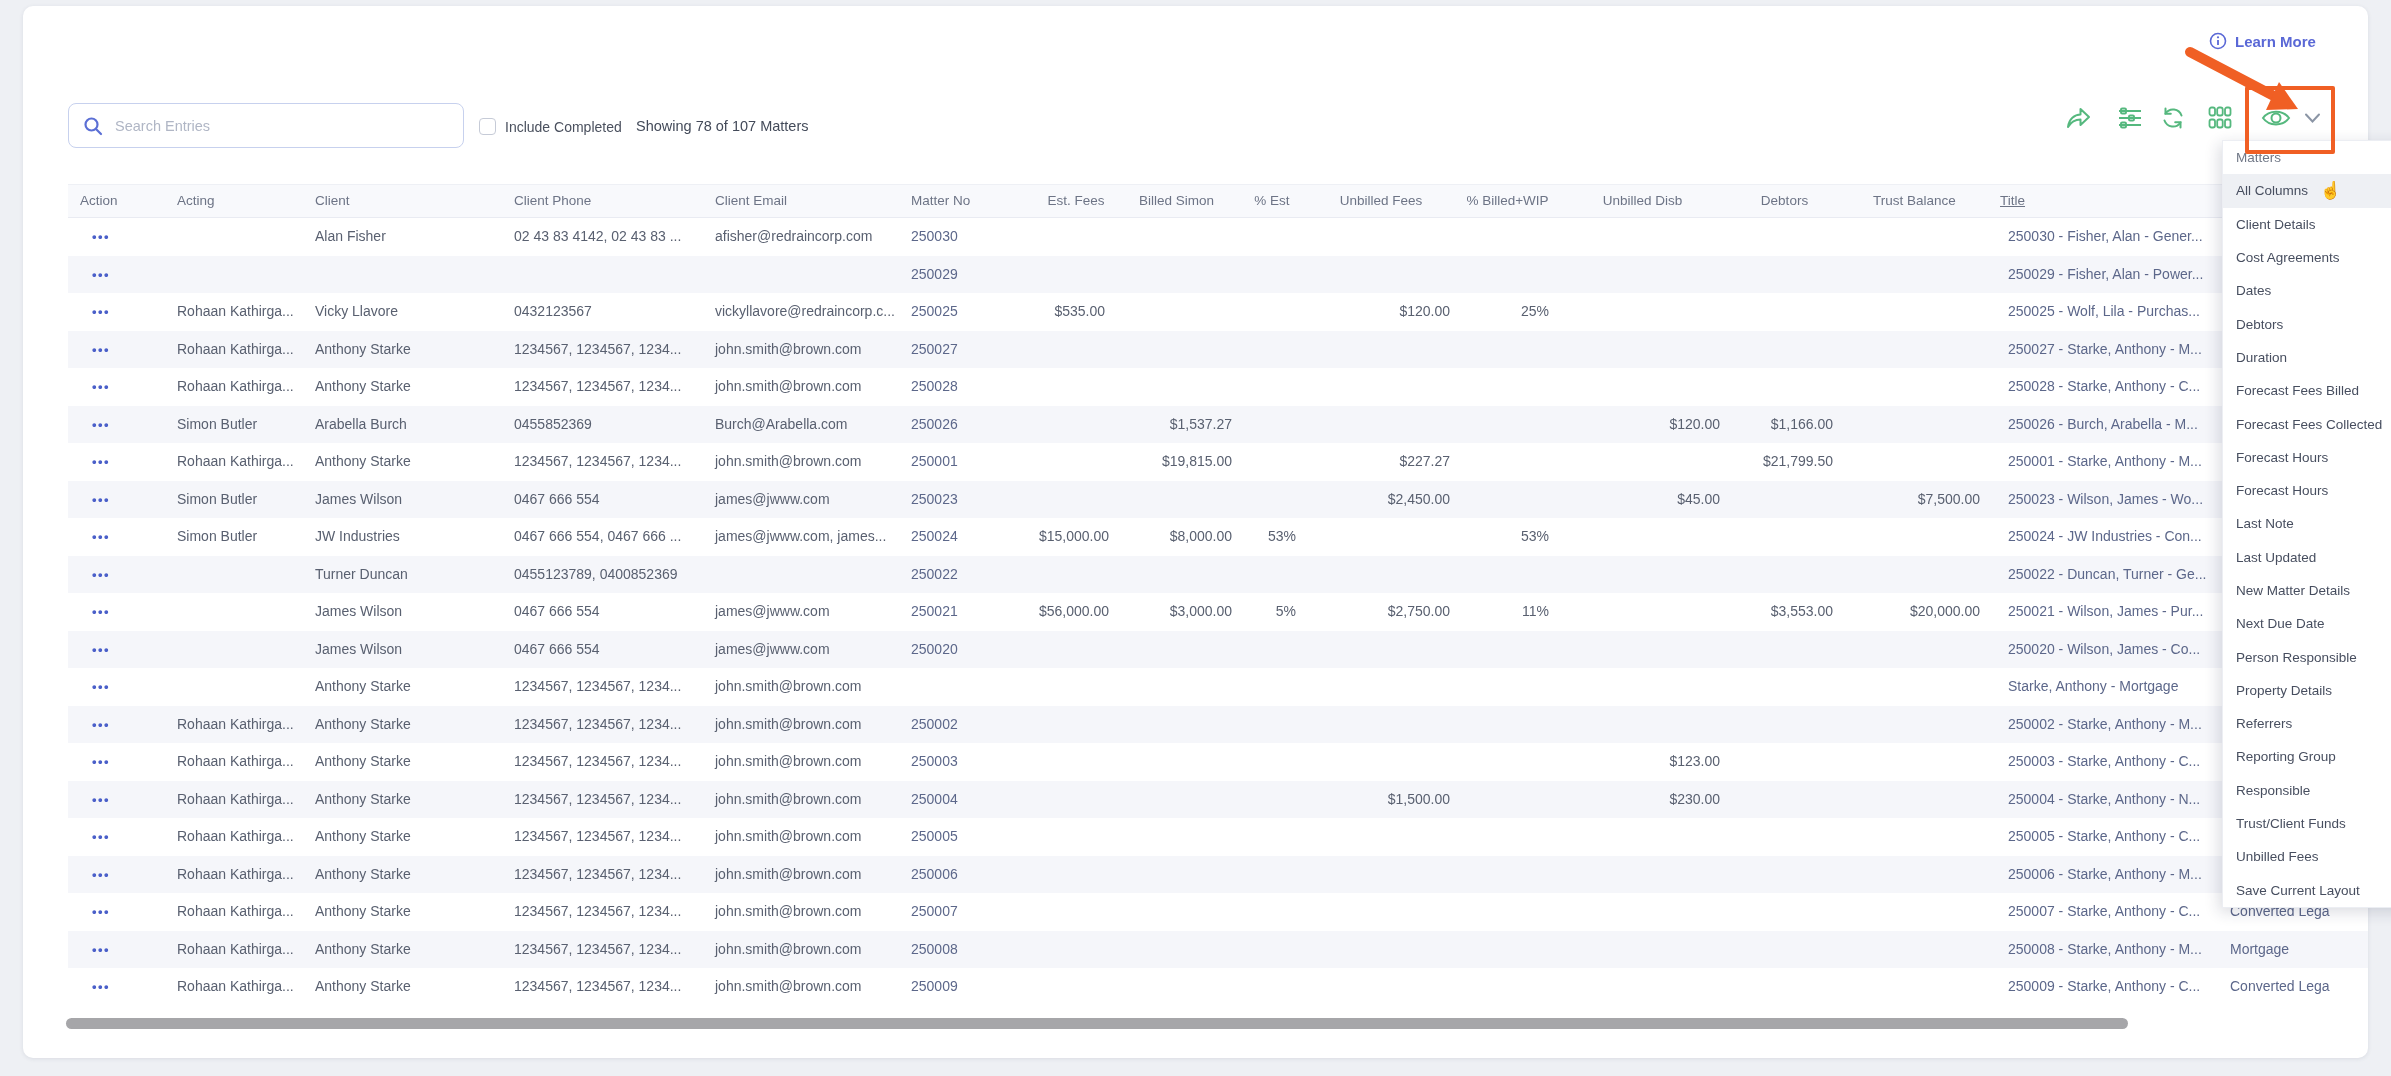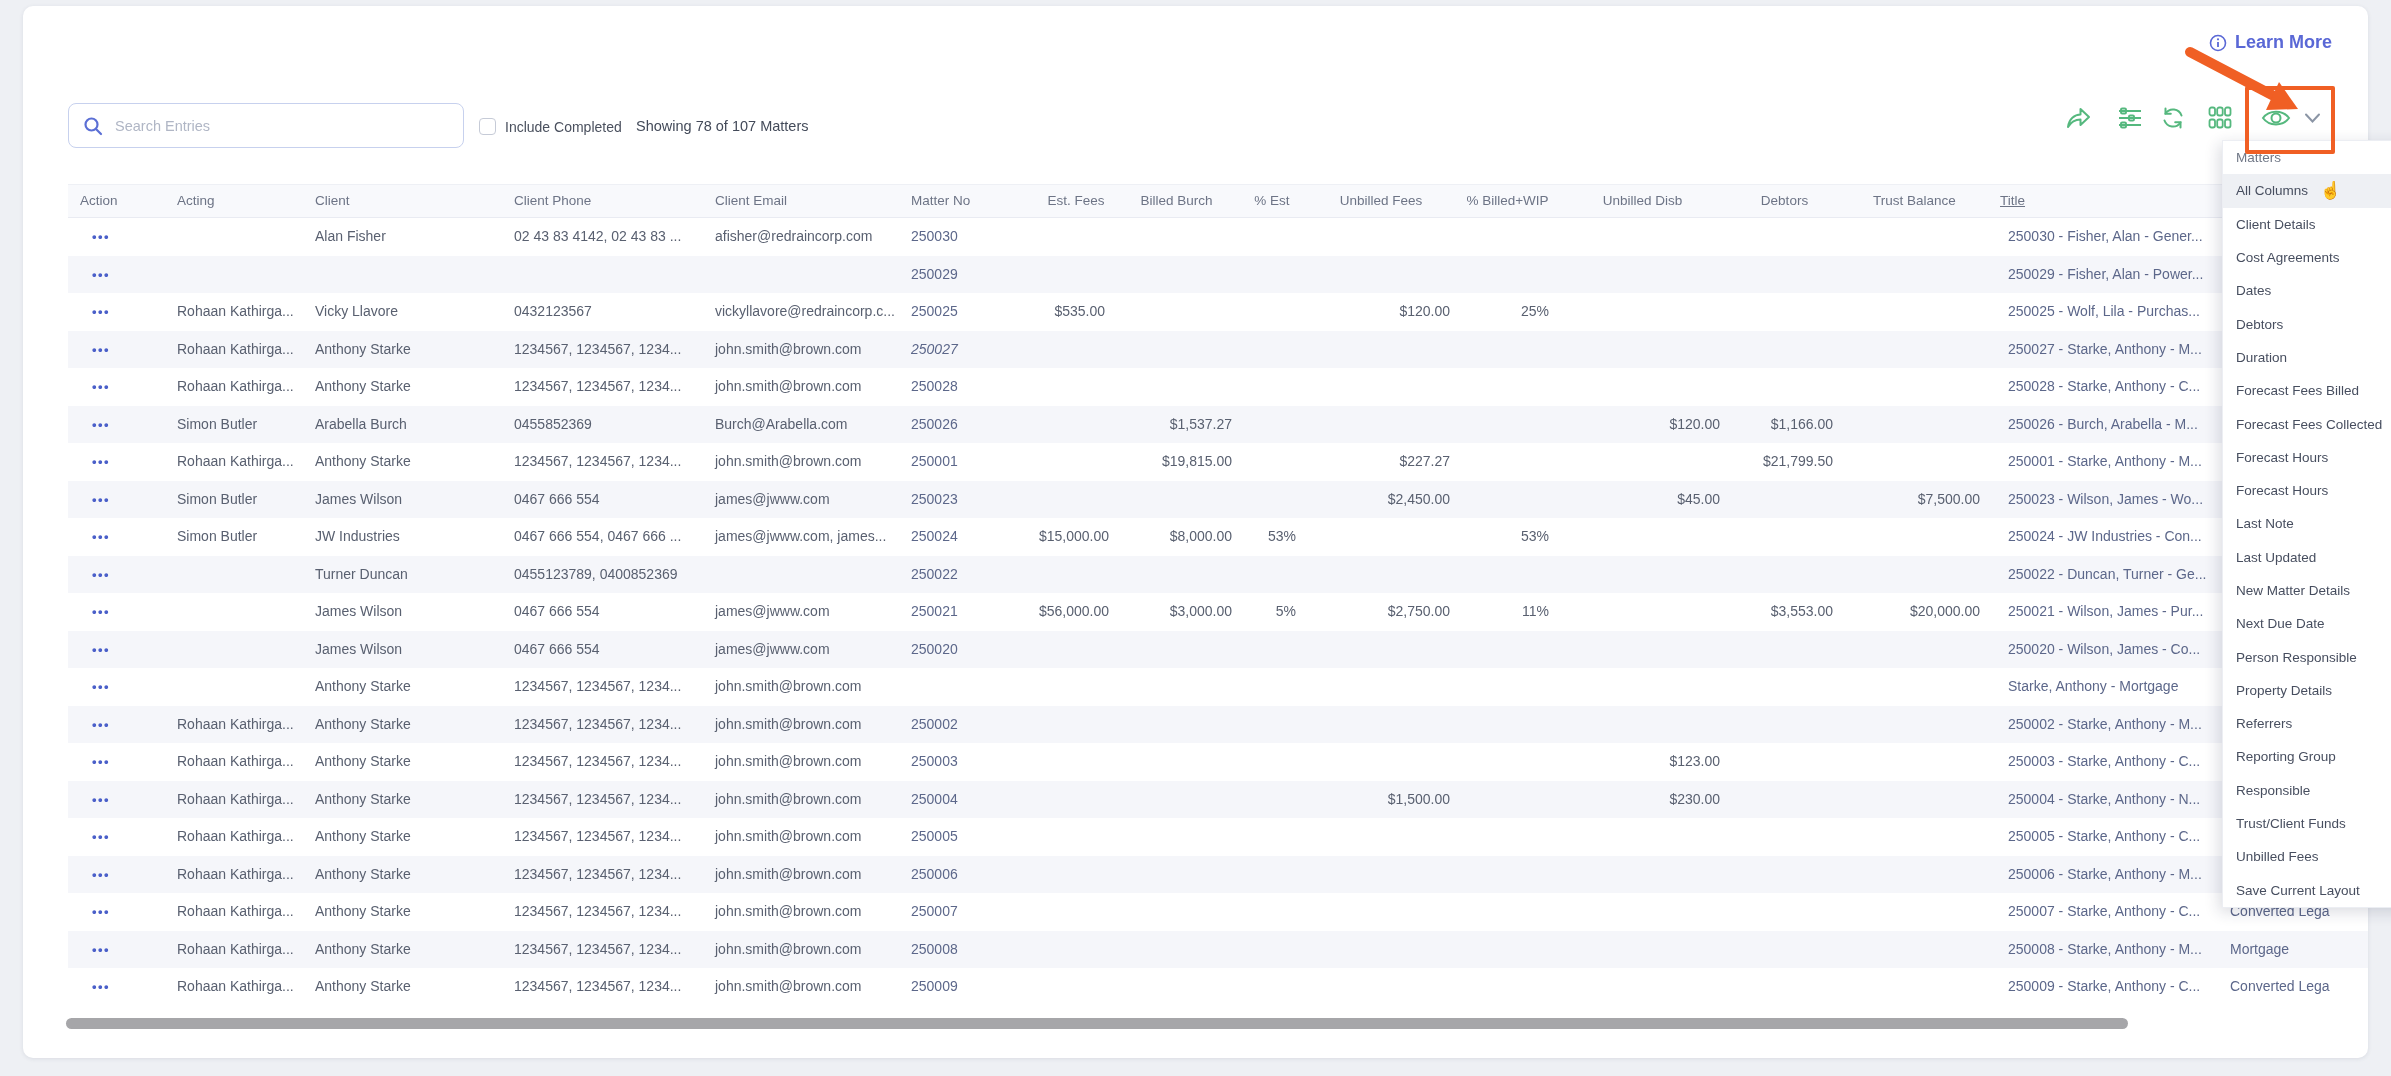--- a/index.html
+++ b/index.html
@@ -1,21 +1,21 @@
 <!DOCTYPE html>
 <html><head>
 <meta charset="utf-8">
 <style>
   html,body{margin:0;padding:0;width:2391px;height:1076px;overflow:hidden;
     background:#eef0f4;font-family:"Liberation Sans",sans-serif;position:relative;}
   .card{position:absolute;left:23px;top:6px;width:2345px;height:1052px;background:#fff;
     border-radius:10px;box-shadow:0 1px 4px rgba(40,50,80,.10);}
   .page-title{position:absolute;left:62px;top:18px;font-size:31px;font-weight:700;color:#2c3342;letter-spacing:.2px;white-space:nowrap;}
   .learn-more{position:absolute;left:2186px;top:26px;display:flex;align-items:center;gap:8px;
-    color:#5a68d6;font-size:18px;font-weight:600;cursor:pointer;white-space:nowrap;}
+    color:#5a68d6;font-size:15px;font-weight:600;cursor:pointer;white-space:nowrap;}
   
   .search-box{position:absolute;left:45px;top:97px;width:396px;height:45px;border:1.5px solid #c7d1ee;
     border-radius:8px;background:#fff;display:flex;align-items:center;box-sizing:border-box;}
   .search-box svg{margin-left:14px;flex:0 0 auto;}
   .search-box input{border:none;outline:none;flex:1;margin-left:10px;font-size:14.5px;color:#3d4350;
     font-family:"Liberation Sans",sans-serif;background:transparent;}
   .search-box input::placeholder{color:#b0b6c5;}
   .checkbox{position:absolute;left:456px;top:112px;width:17px;height:17px;border:1.5px solid #c6cbd7;
     border-radius:4px;background:#fff;cursor:pointer;box-sizing:border-box;}
   .include-label{position:absolute;left:482px;top:113px;font-size:14px;color:#4a505e;white-space:nowrap;}
@@ -120,21 +120,21 @@
 
   <div class="thead" data-name="table-header">
     <div class="thead-row" id="thead-row">
         <div class="th al-left" data-name="column-header-action" style="width: 97px;">Action</div>
         <div class="th al-left" data-name="column-header-acting" style="width: 138px;">Acting</div>
         <div class="th al-left" data-name="column-header-client" style="width: 199px;">Client</div>
         <div class="th al-left" data-name="column-header-phone" style="width: 201px;">Client Phone</div>
         <div class="th al-left" data-name="column-header-email" style="width: 196px;">Client Email</div>
         <div class="th al-left" data-name="column-header-matter_no" style="width: 140px;">Matter No</div>
         <div class="th al-right" data-name="column-header-est_fees" style="width: 74px;">Est. Fees</div>
-        <div class="th al-right" data-name="column-header-billed_fees" style="width: 127px;">Billed Burch</div>
+        <div class="th al-right" data-name="column-header-billed_fees" style="width: 127px;">Billed Simon</div>
         <div class="th al-right" data-name="column-header-pct_est" style="width: 64px;">% Est</div>
         <div class="th al-right" data-name="column-header-unbilled_fees" style="width: 154px;">Unbilled Fees</div>
         <div class="th al-right" data-name="column-header-pct_billed_wip" style="width: 99px;">% Billed+WIP</div>
         <div class="th al-right" data-name="column-header-unbilled_disb" style="width: 171px;">Unbilled Disb</div>
         <div class="th al-right" data-name="column-header-debtors" style="width: 113px;">Debtors</div>
         <div class="th al-right" data-name="column-header-trust_balance" style="width: 147px;">Trust Balance</div>
         <div class="th al-left" data-name="column-header-title" style="width: 234px; text-decoration: underline;">Title</div>
         <div class="th al-left" data-name="column-header-type" style="width: 180px;"></div>
       </div>
   </div>
@@ -192,21 +192,21 @@
         <div class="td al-right" data-name="cell-trust_balance" style="width: 147px;"></div>
         <div class="td al-left tinted" data-name="cell-title" style="width: 234px;">250025 - Wolf, Lila - Purchas...</div>
         <div class="td al-left tinted" data-name="cell-type" style="width: 180px;"></div>
       </div>
       <div class="tr" data-name="table-row">
         <div class="td al-left" data-name="cell-action" style="width: 97px;"><span class="dots" data-name="row-actions-button">•••</span></div>
         <div class="td al-left" data-name="cell-acting" style="width: 138px;">Rohaan Kathirga...</div>
         <div class="td al-left" data-name="cell-client" style="width: 199px;">Anthony Starke</div>
         <div class="td al-left" data-name="cell-phone" style="width: 201px;">1234567, 1234567, 1234...</div>
         <div class="td al-left" data-name="cell-email" style="width: 196px;">john.smith@brown.com</div>
-        <div class="td al-left tinted" data-name="cell-matter_no" style="width: 140px; font-style: italic;">250027</div>
+        <div class="td al-left tinted" data-name="cell-matter_no" style="width: 140px;">250027</div>
         <div class="td al-right" data-name="cell-est_fees" style="width: 74px;"></div>
         <div class="td al-right" data-name="cell-billed_fees" style="width: 127px;"></div>
         <div class="td al-right" data-name="cell-pct_est" style="width: 64px;"></div>
         <div class="td al-right" data-name="cell-unbilled_fees" style="width: 154px;"></div>
         <div class="td al-right" data-name="cell-pct_billed_wip" style="width: 99px;"></div>
         <div class="td al-right" data-name="cell-unbilled_disb" style="width: 171px;"></div>
         <div class="td al-right" data-name="cell-debtors" style="width: 113px;"></div>
         <div class="td al-right" data-name="cell-trust_balance" style="width: 147px;"></div>
         <div class="td al-left tinted" data-name="cell-title" style="width: 234px;">250027 - Starke, Anthony - M...</div>
         <div class="td al-left tinted" data-name="cell-type" style="width: 180px;"></div>

